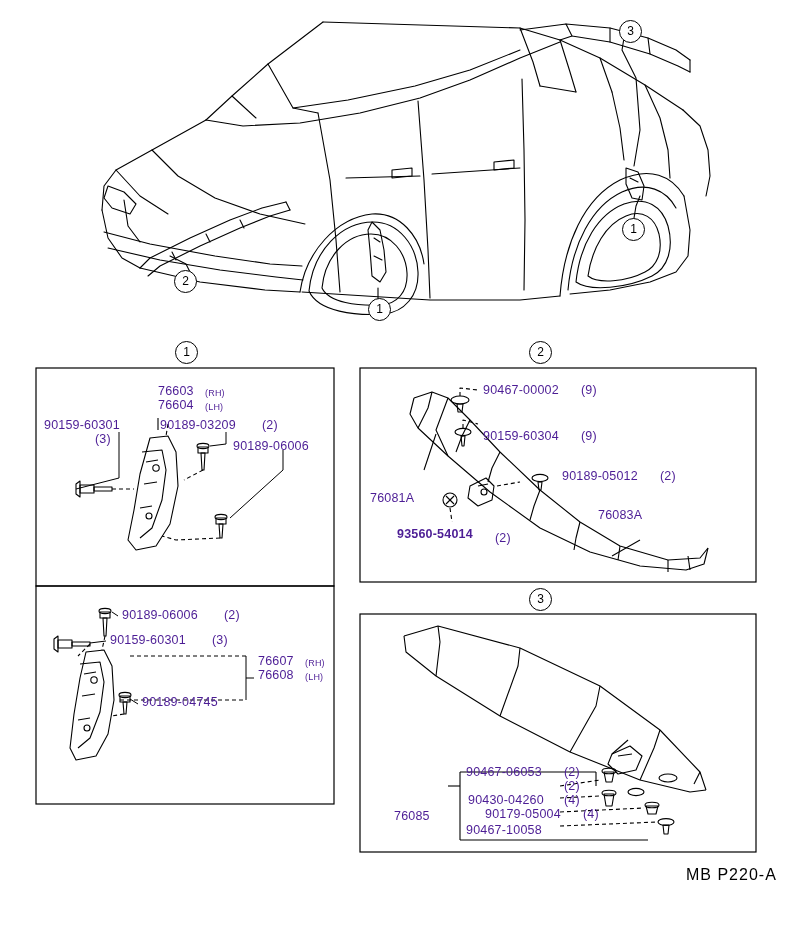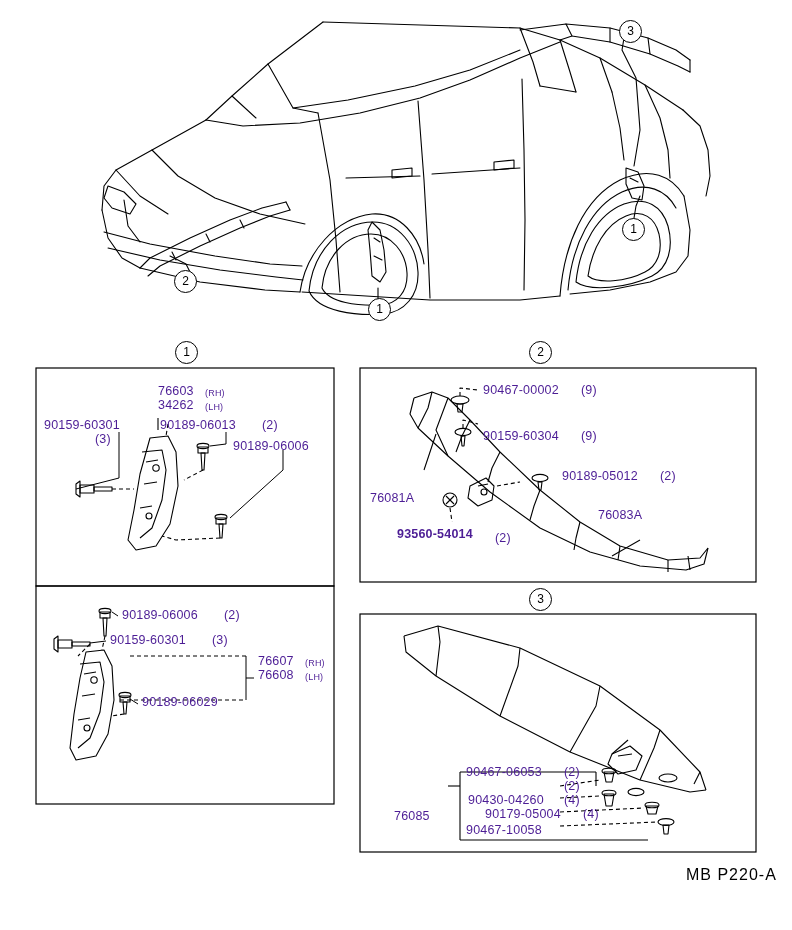--- a/index.html
+++ b/index.html
@@ -308,34 +308,34 @@
   <div class="callout" style="left:619px; top:20px;">3</div>
   <div class="callout" style="left:622px; top:218px;">1</div>
   <div class="callout" style="left:368px; top:298px;">1</div>
   <div class="callout" style="left:174px; top:270px;">2</div>
   <div class="callout" style="left:175px; top:341px;">1</div>
   <div class="callout" style="left:529px; top:341px;">2</div>
   <div class="callout" style="left:529px; top:588px;">3</div>
 
   <div class="lbl" style="left:158px; top:385px;">76603</div>
   <div class="lbl sm" style="left:205px; top:389px;">(RH)</div>
-  <div class="lbl" style="left:158px; top:399px;">34262</div>
+  <div class="lbl" style="left:158px; top:399px;">76604</div>
   <div class="lbl sm" style="left:205px; top:403px;">(LH)</div>
 
   <div class="lbl" style="left:44px; top:419px;">90159-60301</div>
   <div class="lbl" style="left:95px; top:433px;">(3)</div>
-  <div class="lbl" style="left:160px; top:419px;">90189-06013</div>
+  <div class="lbl" style="left:160px; top:419px;">90189-03209</div>
   <div class="lbl" style="left:262px; top:419px;">(2)</div>
   <div class="lbl" style="left:233px; top:440px;">90189-06006</div>
 
   <div class="lbl" style="left:122px; top:609px;">90189-06006</div>
   <div class="lbl" style="left:224px; top:609px;">(2)</div>
   <div class="lbl" style="left:110px; top:634px;">90159-60301</div>
   <div class="lbl" style="left:212px; top:634px;">(3)</div>
-  <div class="lbl" style="left:142px; top:696px;">90189-06029</div>
+  <div class="lbl" style="left:142px; top:696px;">90189-04745</div>
   <div class="lbl" style="left:258px; top:655px;">76607</div>
   <div class="lbl sm" style="left:305px; top:659px;">(RH)</div>
   <div class="lbl" style="left:258px; top:669px;">76608</div>
   <div class="lbl sm" style="left:305px; top:673px;">(LH)</div>
 
   <div class="lbl" style="left:483px; top:384px;">90467-00002</div>
   <div class="lbl" style="left:581px; top:384px;">(9)</div>
   <div class="lbl" style="left:483px; top:430px;">90159-60304</div>
   <div class="lbl" style="left:581px; top:430px;">(9)</div>
   <div class="lbl" style="left:562px; top:470px;">90189-05012</div>

